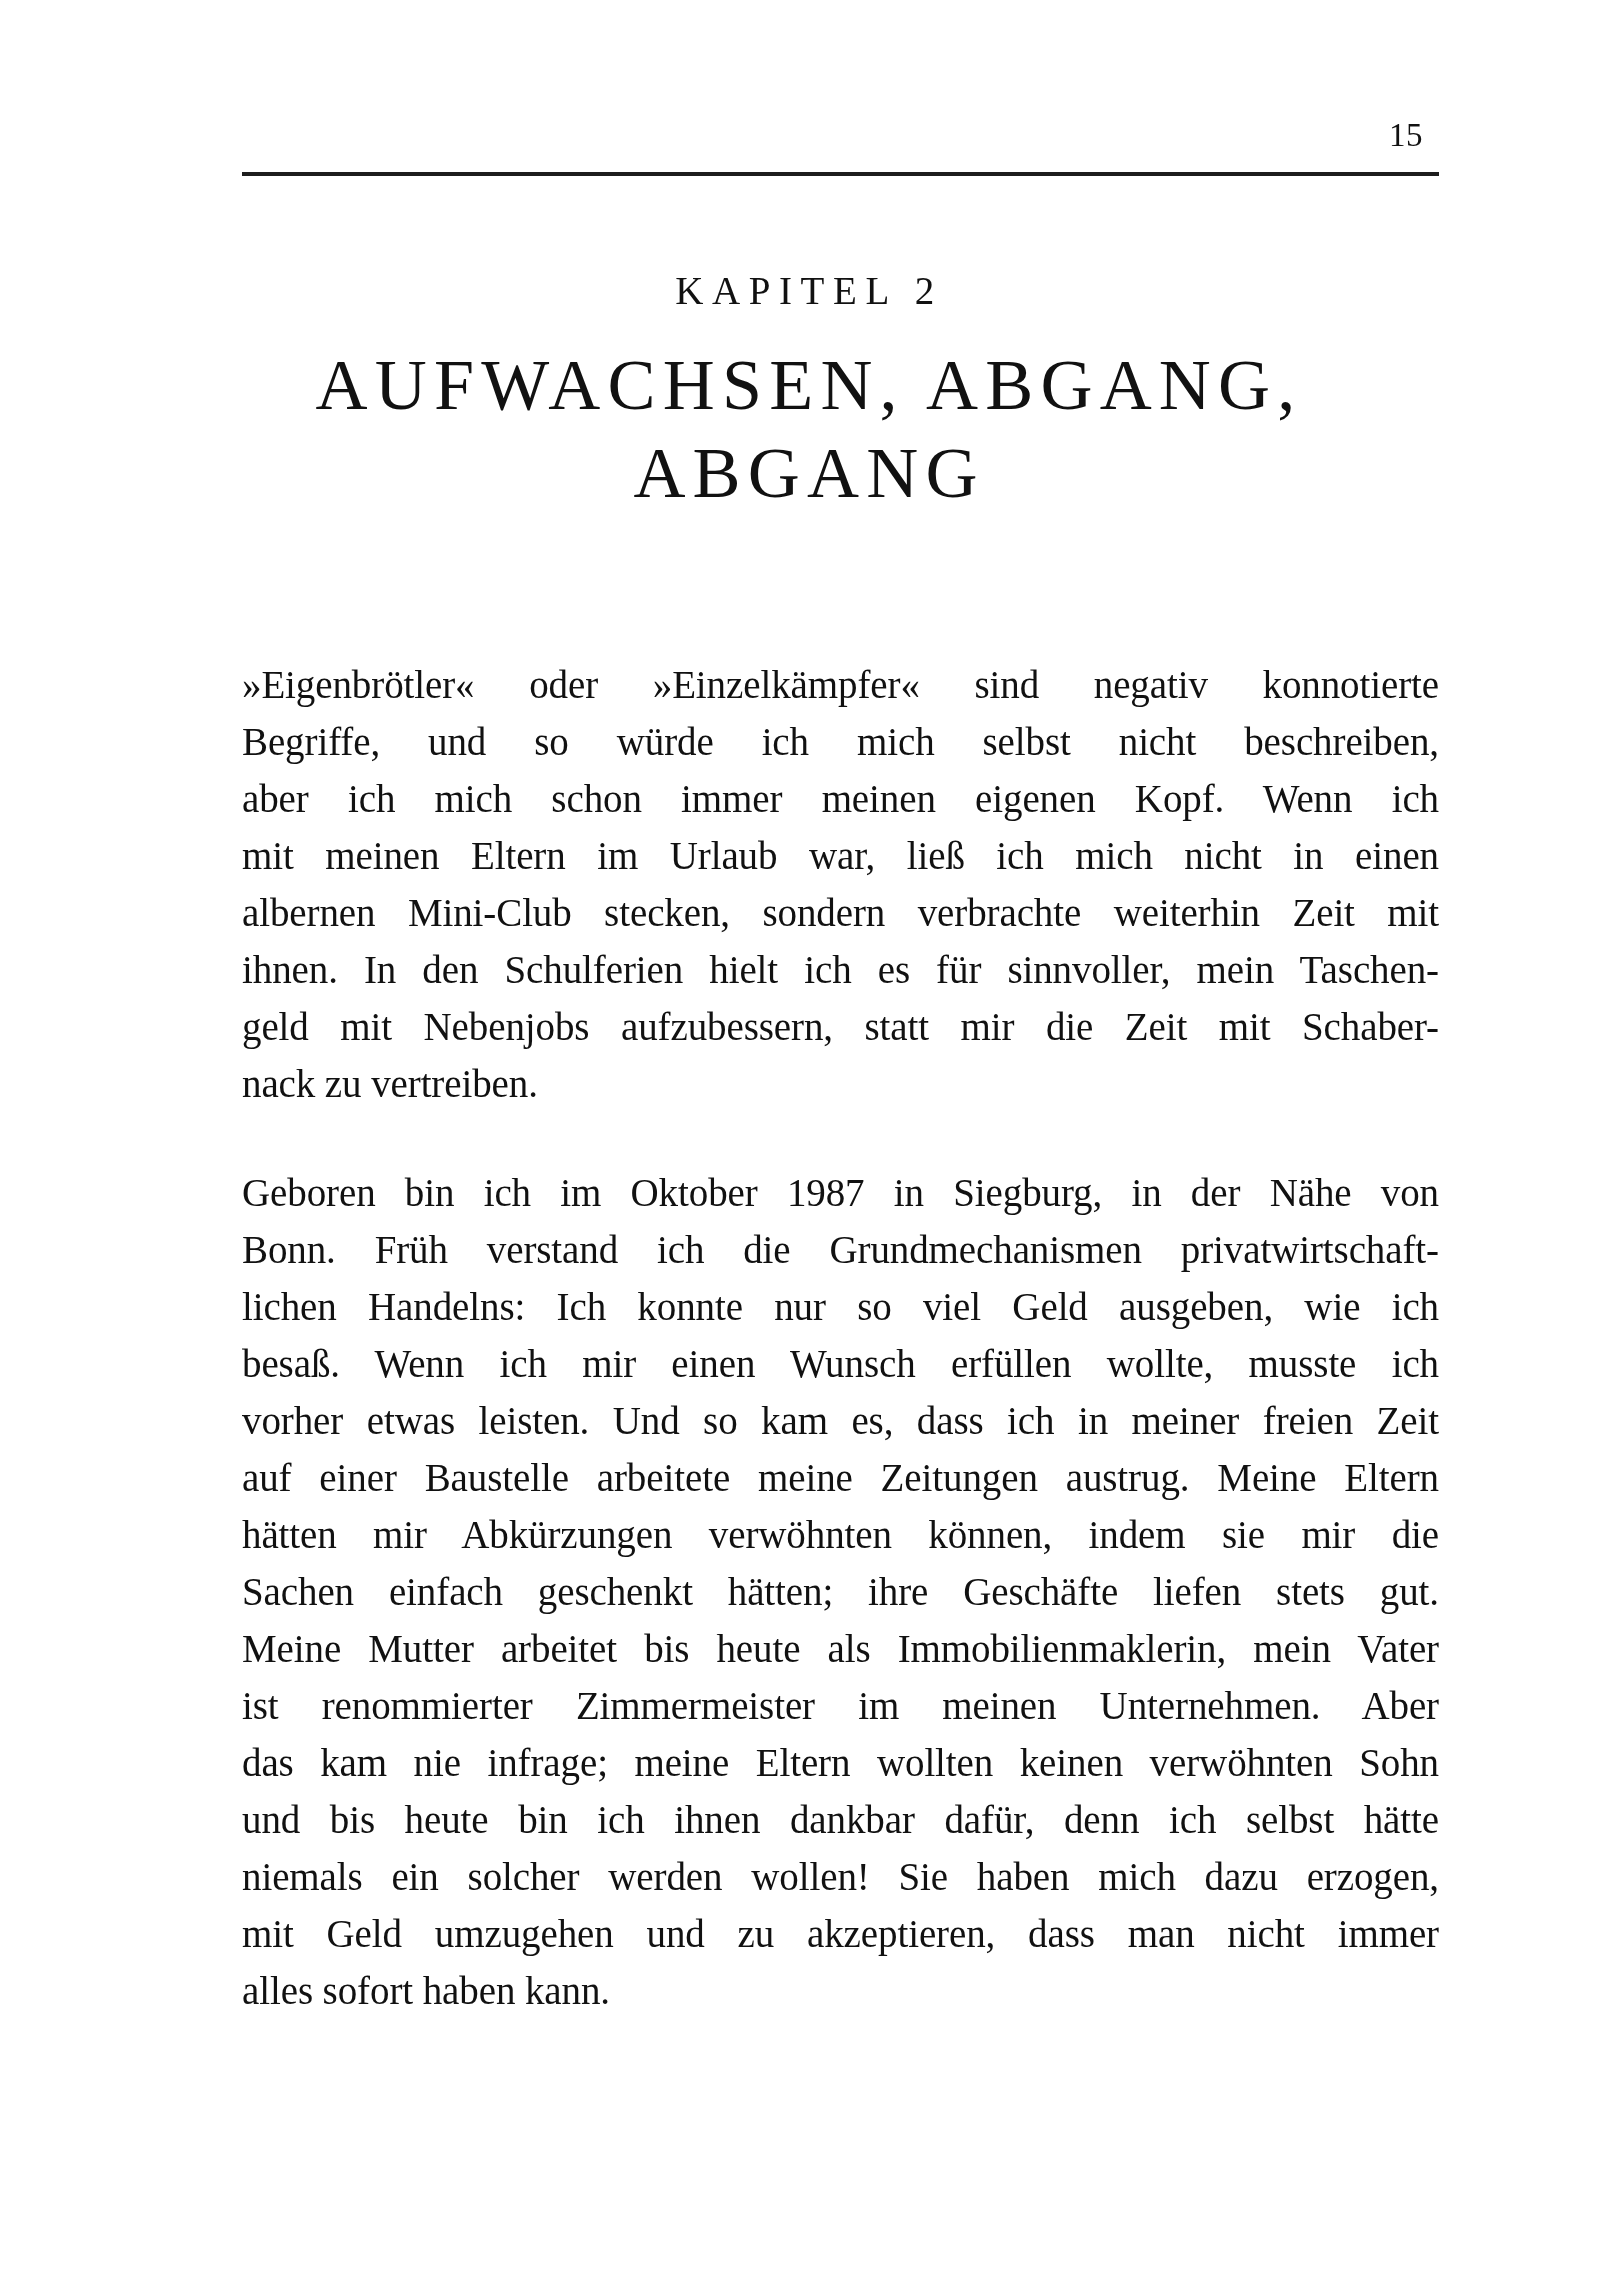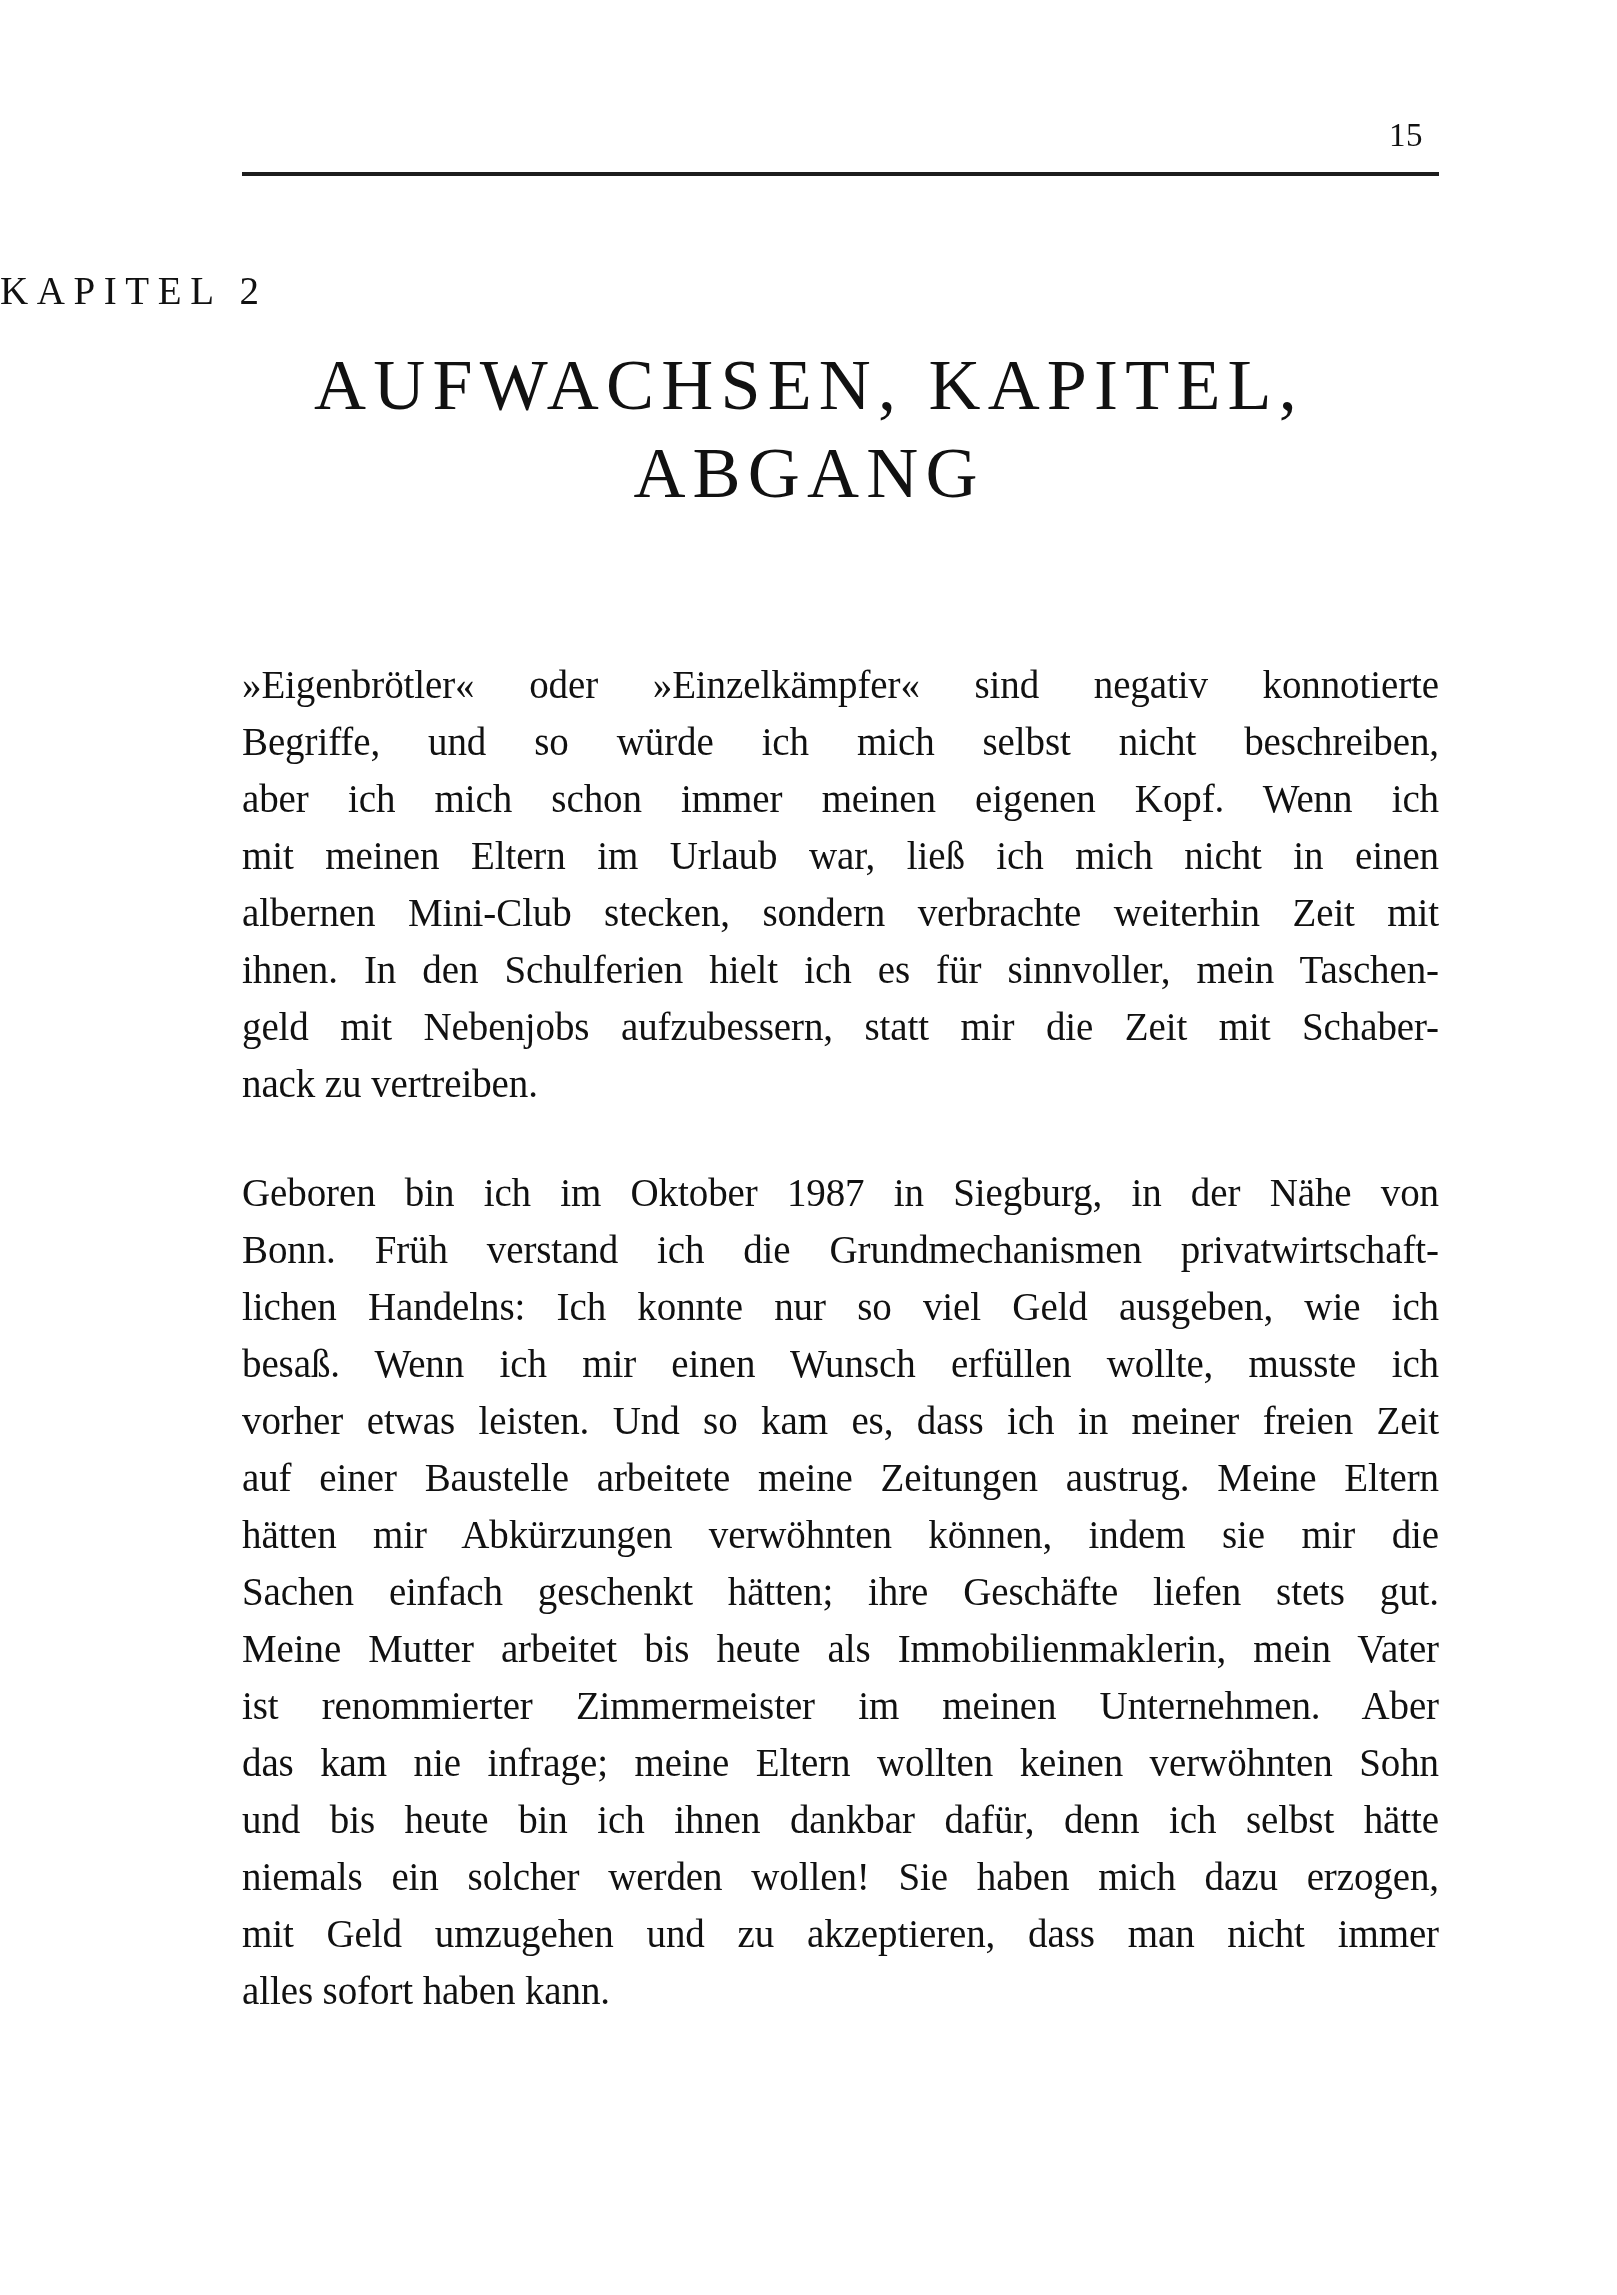--- a/index.html
+++ b/index.html
@@ -30,21 +30,21 @@
     left: 242px;
     width: 1197px;
     height: 3.7px;
     background: var(--rule, #1d1d1d);
   }
   .kicker {
     position: absolute;
     top: 271px;
     left: 0;
     width: 1618px;
-    text-align: left;
+    text-align: center;
     font-size: 39px;
     line-height: 1;
     letter-spacing: 0.22em;
     font-weight: 400;
   }
   .title {
     position: absolute;
     top: 341px;
     left: 0;
     width: 1618px;
@@ -80,21 +80,21 @@
 <body>
 
 <div class="page">
   <div class="page-number">15</div>
 
   <div class="header-rule"></div>
 
   <div class="kicker">KAPITEL 2</div>
 
   <h1 class="title">
-    <div class="title-line">AUFWACHSEN, KAPITEL,</div>
+    <div class="title-line">AUFWACHSEN, ABGANG,</div>
     <div class="title-line">ABGANG</div>
   </h1>
 
   <div class="body-text">
       <div class="paragraph">
         <div class="line"><span class="bold">»Eigenbrötler« oder »Einzelkämpfer« sind negativ konnotierte</span></div>
         <div class="line"><span class="bold">Begriffe, und so würde ich mich selbst nicht beschreiben,</span></div>
         <div class="line"><span class="bold">aber ich mich schon immer meinen eigenen Kopf.</span><span> Wenn ich</span></div>
         <div class="line"><span>mit meinen Eltern im Urlaub war, ließ ich mich nicht in einen</span></div>
         <div class="line"><span>albernen Mini-Club stecken, sondern verbrachte weiterhin Zeit mit</span></div>

